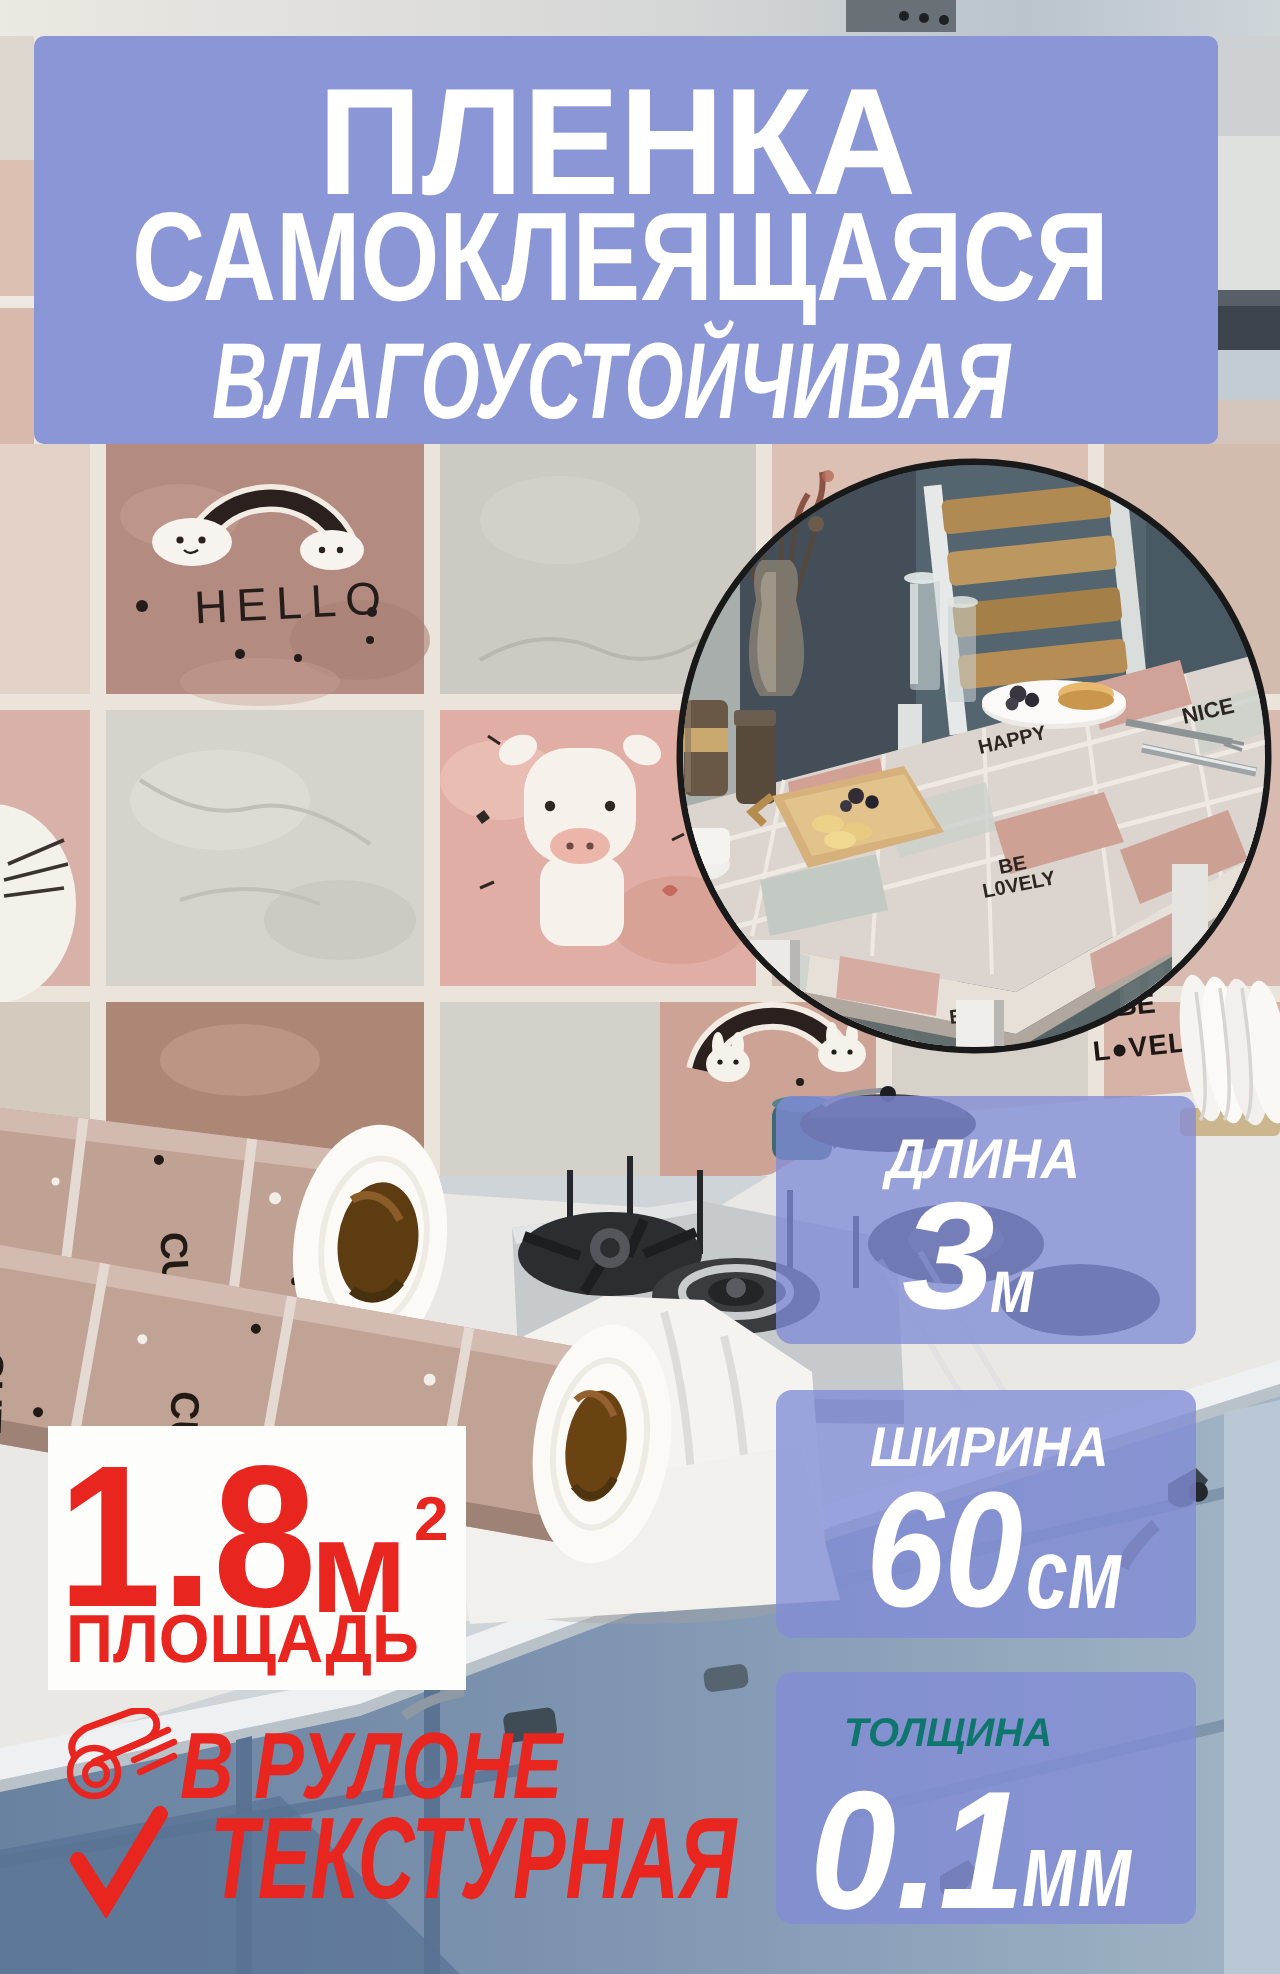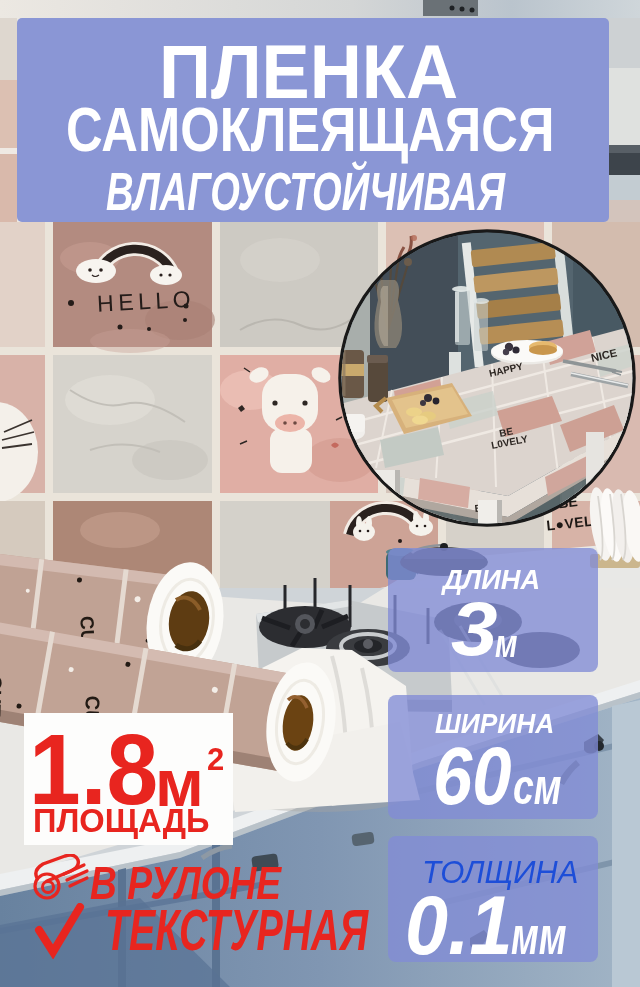--- a/index.html
+++ b/index.html
@@ -448,19 +448,19 @@
 <div class="abs" style="left:388px;top:695px;width:210px;height:124px;background:rgba(130,140,214,0.78);border-radius:8px;"></div>
 
 <div class="abs" style="left:435px;top:710px;color:#fff;font-size:28px;font-weight:bold;font-style:italic;transform:scaleX(0.94);transform-origin:0 0;">ШИРИНА</div>
 
 <div class="abs" style="left:433px;top:735px;color:#fff;font-size:82px;font-weight:bold;font-style:italic;transform:scaleX(0.86);transform-origin:0 0;">60</div>
 
 <div class="abs" style="left:513px;top:762px;color:#fff;font-size:50px;font-weight:bold;font-style:italic;transform:scaleX(0.75);transform-origin:0 0;">см</div>
 
 <div class="abs" style="left:388px;top:836px;width:210px;height:126px;background:rgba(130,140,214,0.78);border-radius:8px;"></div>
 
-<div class="abs" style="left:422px;top:857px;color:#1d4ed8;font-size:31px;font-weight:normal;font-style:italic;transform:scaleX(1.0);transform-origin:0 0;">ТОЛЩИНА</div>
+<div class="abs" style="left:422px;top:857px;color:#0f766e;font-size:20px;font-weight:bold;font-style:italic;transform:scaleX(1.0);transform-origin:0 0;">ТОЛЩИНА</div>
 
 <div class="abs" style="left:405px;top:883px;color:#fff;font-size:84px;font-weight:bold;font-style:italic;transform:scaleX(0.92);transform-origin:0 0;">0.1</div>
 
 <div class="abs" style="left:511px;top:909px;color:#fff;font-size:53px;font-weight:bold;font-style:italic;transform:scaleX(0.71);transform-origin:0 0;">мм</div>
 
 </div>
 
 </body></html>

